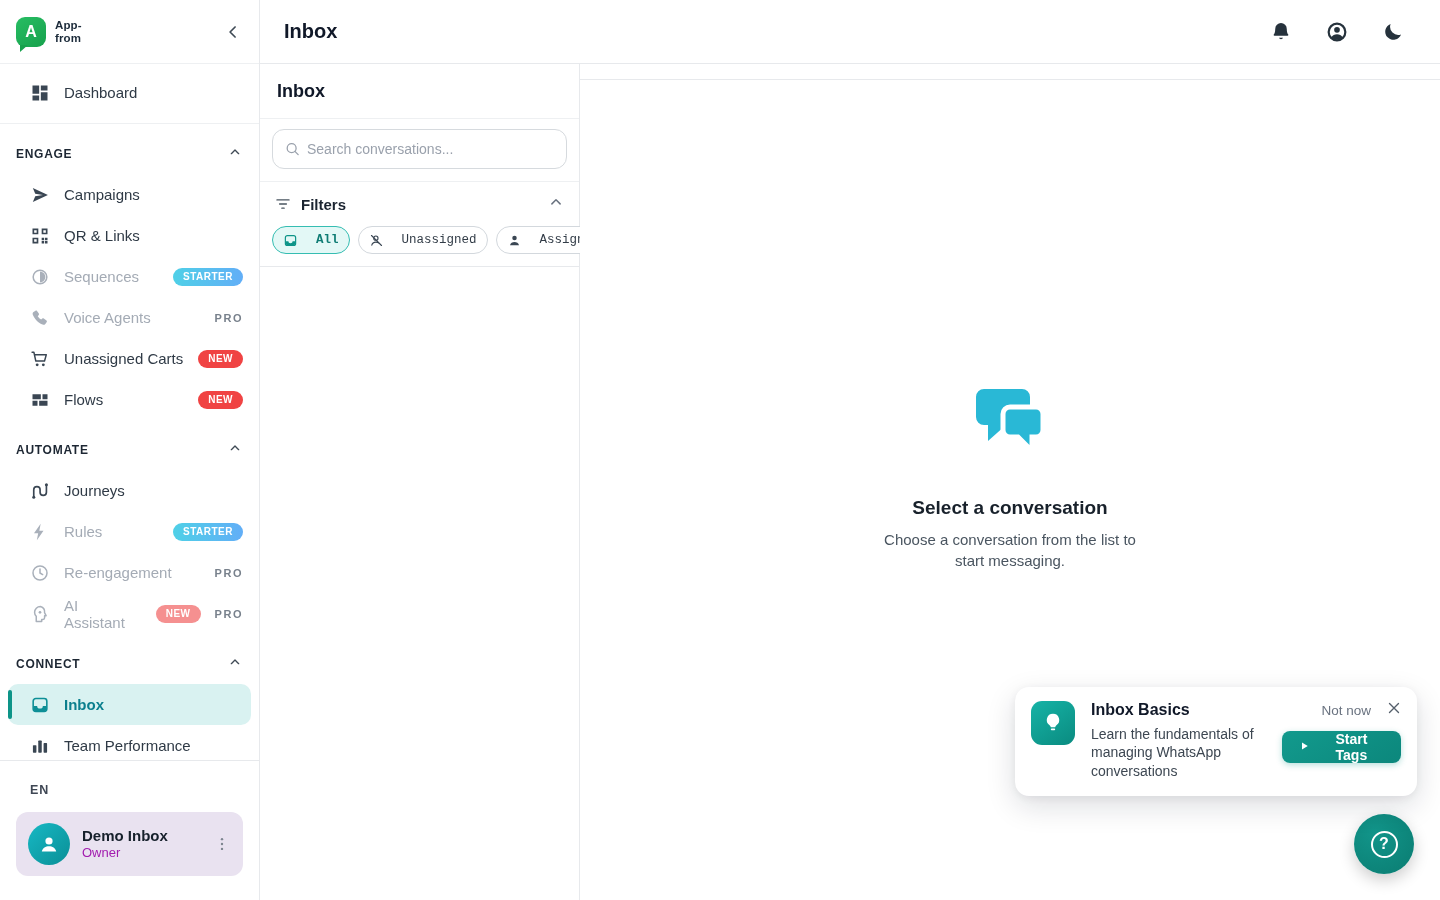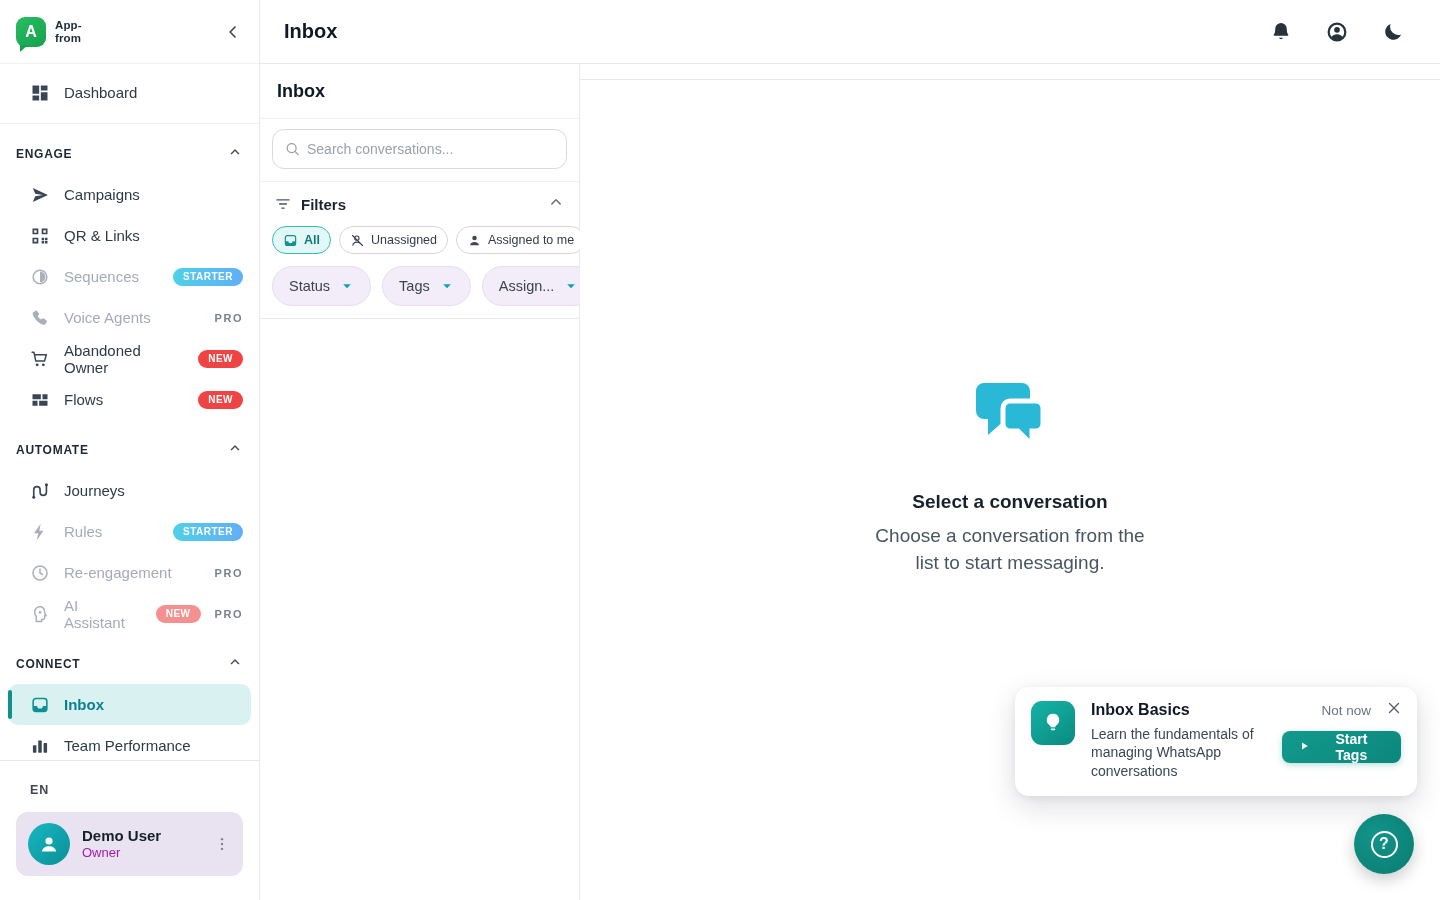--- a/index.html
+++ b/index.html
@@ -63,38 +63,38 @@
   .search-wrap { position:relative; }
   .search-wrap .s-icon { position:absolute; left:12px; top:50%; transform:translateY(-50%); color:#9aa1ac; width:17px; height:17px; }
   .search-input { width:100%; height:40px; border:1px solid #d6dade; border-radius:12px; padding:0 12px 0 34px; font-size:14px; color:#2f3a46; outline:none; font-family:inherit; background:#fff; }
   .search-input::placeholder { color:#9aa1ac; }
   .lp-filters { padding:10px 12px 12px; border-bottom:1px solid #e7e9ec; }
   .filters-head { display:flex; align-items:center; gap:9px; height:24px; padding:0 2px; }
   .filters-head .f-icon { width:18px; height:18px; color:#4a5560; }
   .filters-label { font-size:15px; font-weight:600; color:#1b2430; }
   .filters-chev { margin-left:auto; color:#6a7380; cursor:pointer; }
   .chips { display:flex; gap:8px; margin-top:10px; }
-  .chip { display:inline-flex; align-items:center; gap:6px; height:28px; padding:0 10px; border-radius:999px; border:1px solid #d3d8dd; background:#fff; font-size:12.5px; color:#323c47; cursor:pointer; white-space:nowrap; font-family:Liberation Sans, sans-serif; }
+  .chip { display:inline-flex; align-items:center; gap:18px; height:28px; padding:0 10px; border-radius:999px; border:1px solid #d3d8dd; background:#fff; font-size:12.5px; color:#323c47; cursor:pointer; white-space:nowrap; font-family:Liberation Mono, monospace; }
   .chip .c-icon { width:15px; height:15px; color:#3a4653; }
   .chip.active { border:1.5px solid #35bdb2; background:#e3f8f6; color:#0e7c74; font-weight:600; }
   .chip.active .c-icon { color:#0d9488; }
   .pills { display:flex; gap:11px; margin-top:12px; }
   .pill { height:40px; padding:0 16px; border-radius:999px; background:#f2edf8; border:1px solid #e6def2; display:inline-flex; align-items:center; gap:10px; font-size:14.5px; color:#3b4450; cursor:pointer; white-space:nowrap; font-family:inherit; }
   .pill .caret { width:14px; height:14px; color:#0aa2bc; }
   .lp-body { flex:1; background:#fafafa; display:flex; flex-direction:column; align-items:center; padding-top:33px; min-height:0; }
   .empty-circle { width:97px; height:97px; border-radius:50%; background:linear-gradient(140deg,#1cb9ae,#0b8f84); display:grid; place-items:center; color:#fff; }
   .empty-circle svg { width:46px; height:46px; }
   .lp-empty-text { margin-top:36px; font-size:15px; color:#9aa0ab; }
 
   
   .chat-area { flex:1; display:flex; flex-direction:column; min-width:0; background:#fff; }
   .chat-strip { height:16px; flex:0 0 16px; border-bottom:1px solid #e7e9ec; }
   .chat-empty { flex:1; display:flex; flex-direction:column; align-items:center; justify-content:center; text-align:center; padding-bottom:30px; }
   .chat-empty h2 { margin-top:30px; font-size:19px; font-weight:700; color:#18212b; }
-  .chat-empty p { margin-top:10px; font-size:19px; color:#4a5560; max-width:270px; line-height:1.42; }
+  .chat-empty p { margin-top:10px; font-size:15px; color:#4a5560; max-width:270px; line-height:1.42; }
 
   
   .contact-panel { width:318px; flex:0 0 318px; border-left:1px solid #e7e9ec; background:#fff; display:flex; flex-direction:column; align-items:center; padding-top:44px; text-align:center; }
   .contact-panel .cp-icon { color:#c9c4d4; }
   .cp-text { margin-top:40px; font-size:15px; color:#a7acb6; max-width:300px; line-height:1.55; }
 
   
   .tour-card { position:absolute; right:23px; bottom:104px; width:402px; background:#fff; border-radius:14px; box-shadow:0 10px 30px rgba(16,24,40,.14), 0 2px 8px rgba(16,24,40,.06); padding:14px 16px 16px; display:flex; gap:16px; z-index:6; }
   .tour-tile { width:44px; height:44px; flex:0 0 44px; border-radius:11px; background:linear-gradient(145deg,#16b3a6,#0a8b80); display:grid; place-items:center; color:#fff; }
   .tour-title { font-size:16px; font-weight:700; color:#101828; }
@@ -186,21 +186,21 @@
           </span>
         </div>
         <div class="nav-item">
           <span class="nav-icon">
             <svg width="20" height="20" viewBox="0 0 24 24" fill="currentColor">
               <path fill="none" stroke="currentColor" stroke-width="1.8" stroke-linecap="round" stroke-linejoin="round" d="M2.5 4h2.2l2.3 10.5h10.4l2.1-7.5H6.2"></path>
               <circle cx="8.6" cy="19" r="1.7"></circle>
               <circle cx="16" cy="19" r="1.7"></circle>
             </svg>
           </span>
-          <span>Abandoned Owner</span>
+          <span>Unassigned Carts</span>
           <span class="trail">
             <span class="badge new">NEW</span>
           </span>
         </div>
         <div class="nav-item">
           <span class="nav-icon">
             <svg width="20" height="20" viewBox="0 0 24 24" fill="currentColor">
               <path d="M3 5h10v6H3zM15 5h6v6h-6zM3 13h6v6H3zM11 13h10v6H11z"></path>
             </svg>
           </span>
@@ -298,21 +298,21 @@
     <div class="sb-foot">
       <span class="lang">EN</span>
       <div class="user-card">
         <div class="avatar">
           <svg width="24" height="24" viewBox="0 0 24 24" fill="currentColor">
               <circle cx="12" cy="9" r="3.6"></circle>
               <path d="M4.8 19.6c.8-3.6 3.8-5.3 7.2-5.3s6.4 1.7 7.2 5.3z"></path>
             </svg>
         </div>
         <div class="user-meta">
-          <div class="user-name">Demo User</div>
+          <div class="user-name">Demo Inbox</div>
           <div class="user-role">Owner</div>
         </div>
         <span class="dots-btn icon-btn">
           <span>
             <svg width="18" height="18" viewBox="0 0 24 24" fill="currentColor">
                 <circle cx="12" cy="5.5" r="1.6"></circle>
                 <circle cx="12" cy="12" r="1.6"></circle>
                 <circle cx="12" cy="18.5" r="1.6"></circle>
               </svg>
           </span>
@@ -398,40 +398,20 @@
                 <span>Unassigned</span>
               </button>
               <button class="chip">
                 <span class="c-icon"><svg width="15" height="15" viewBox="0 0 24 24" fill="currentColor">
                     <circle cx="12" cy="8" r="3.6"></circle>
                     <path d="M4.8 19.6c.8-3.6 3.8-5.3 7.2-5.3s6.4 1.7 7.2 5.3z"></path>
                   </svg></span>
                 <span>Assigned to me</span>
               </button>
             </div>
-          <div class="pills">
-              <button class="pill">
-                <span>Status</span>
-                <span class="caret"><svg width="14" height="14" viewBox="0 0 24 24" fill="currentColor">
-                    <path d="M5.5 8.8h13L12 15.8z"></path>
-                  </svg></span>
-              </button>
-              <button class="pill">
-                <span>Tags</span>
-                <span class="caret"><svg width="14" height="14" viewBox="0 0 24 24" fill="currentColor">
-                    <path d="M5.5 8.8h13L12 15.8z"></path>
-                  </svg></span>
-              </button>
-              <button class="pill">
-                <span>Assign...</span>
-                <span class="caret"><svg width="14" height="14" viewBox="0 0 24 24" fill="currentColor">
-                    <path d="M5.5 8.8h13L12 15.8z"></path>
-                  </svg></span>
-              </button>
-            </div>
         </div>
       </section>
 
       <section class="chat-area">
         <div class="chat-strip"></div>
         <div class="chat-empty">
           <span>
             <svg width="84" height="84" viewBox="0 0 84 84" fill="#29b8d6">
               <path d="M54 10H16a8 8 0 00-8 8v20a8 8 0 008 8h4v16l18-16h16a8 8 0 008-8V18a8 8 0 00-8-8z"></path>
               <path d="M42 28h26a7 7 0 017 7v16a7 7 0 01-7 7h-4v14l-14-14H42a7 7 0 01-7-7V35a7 7 0 017-7z" stroke="#ffffff" stroke-width="5"></path>

